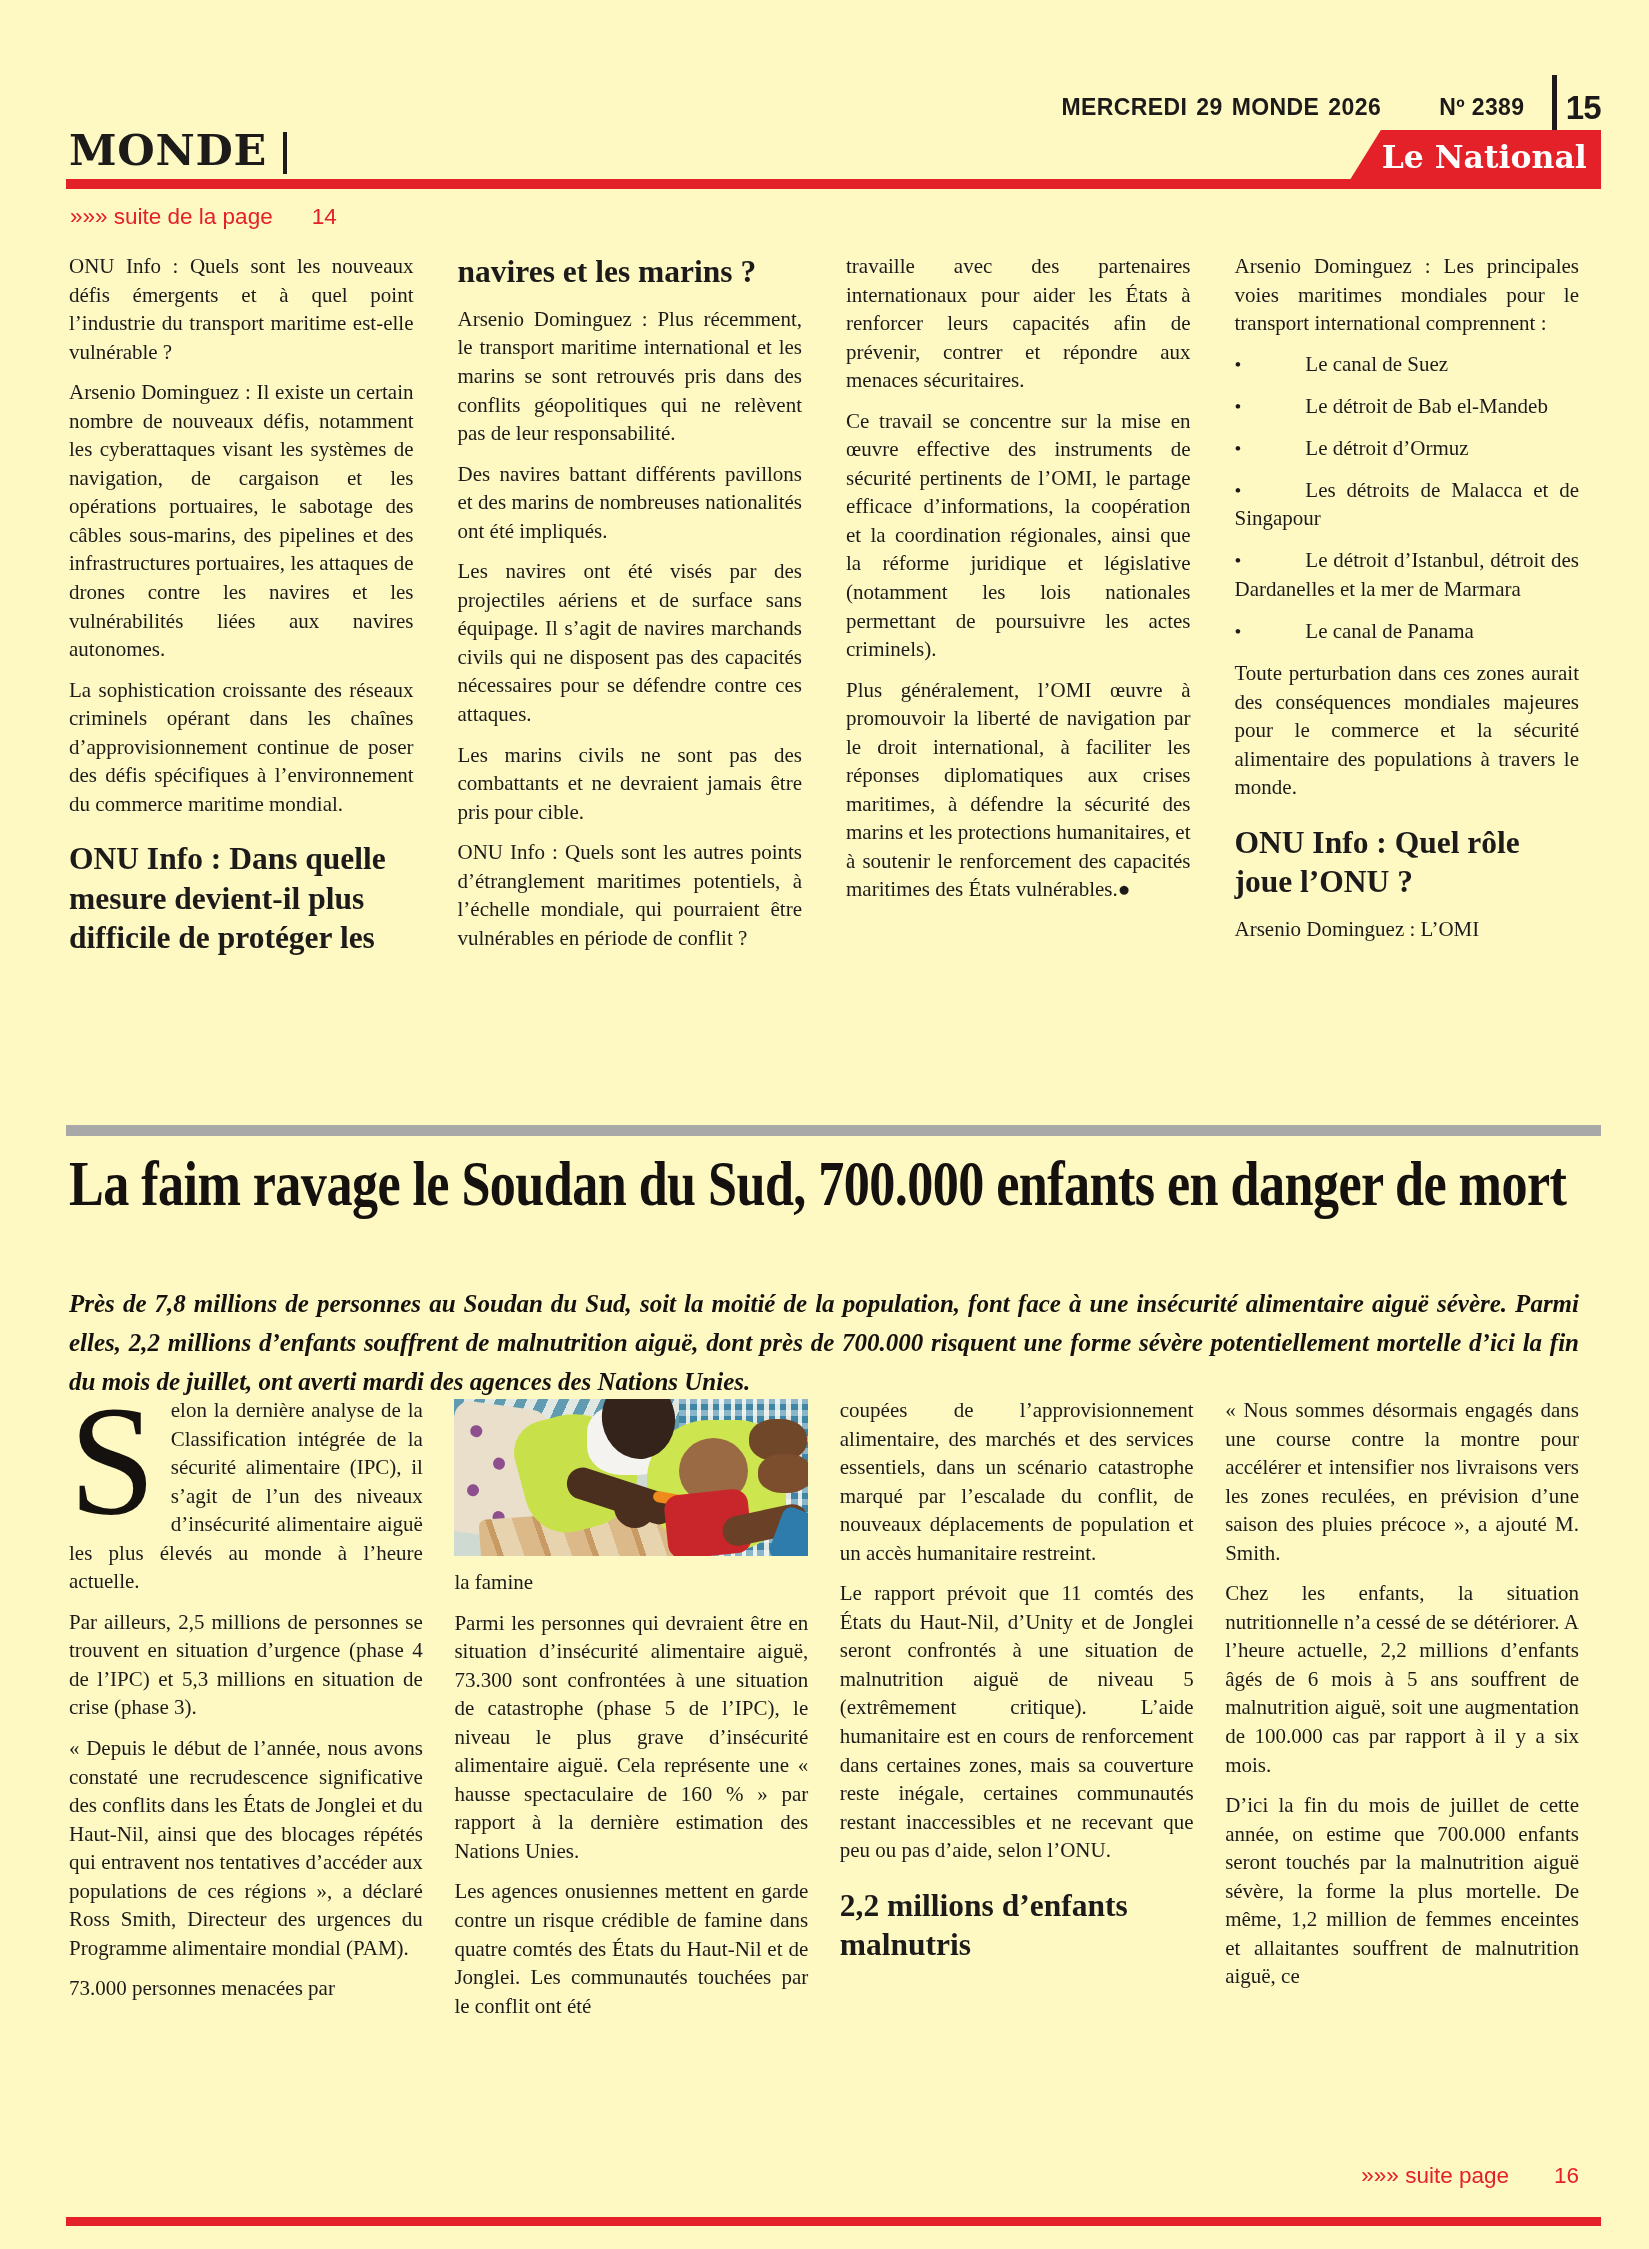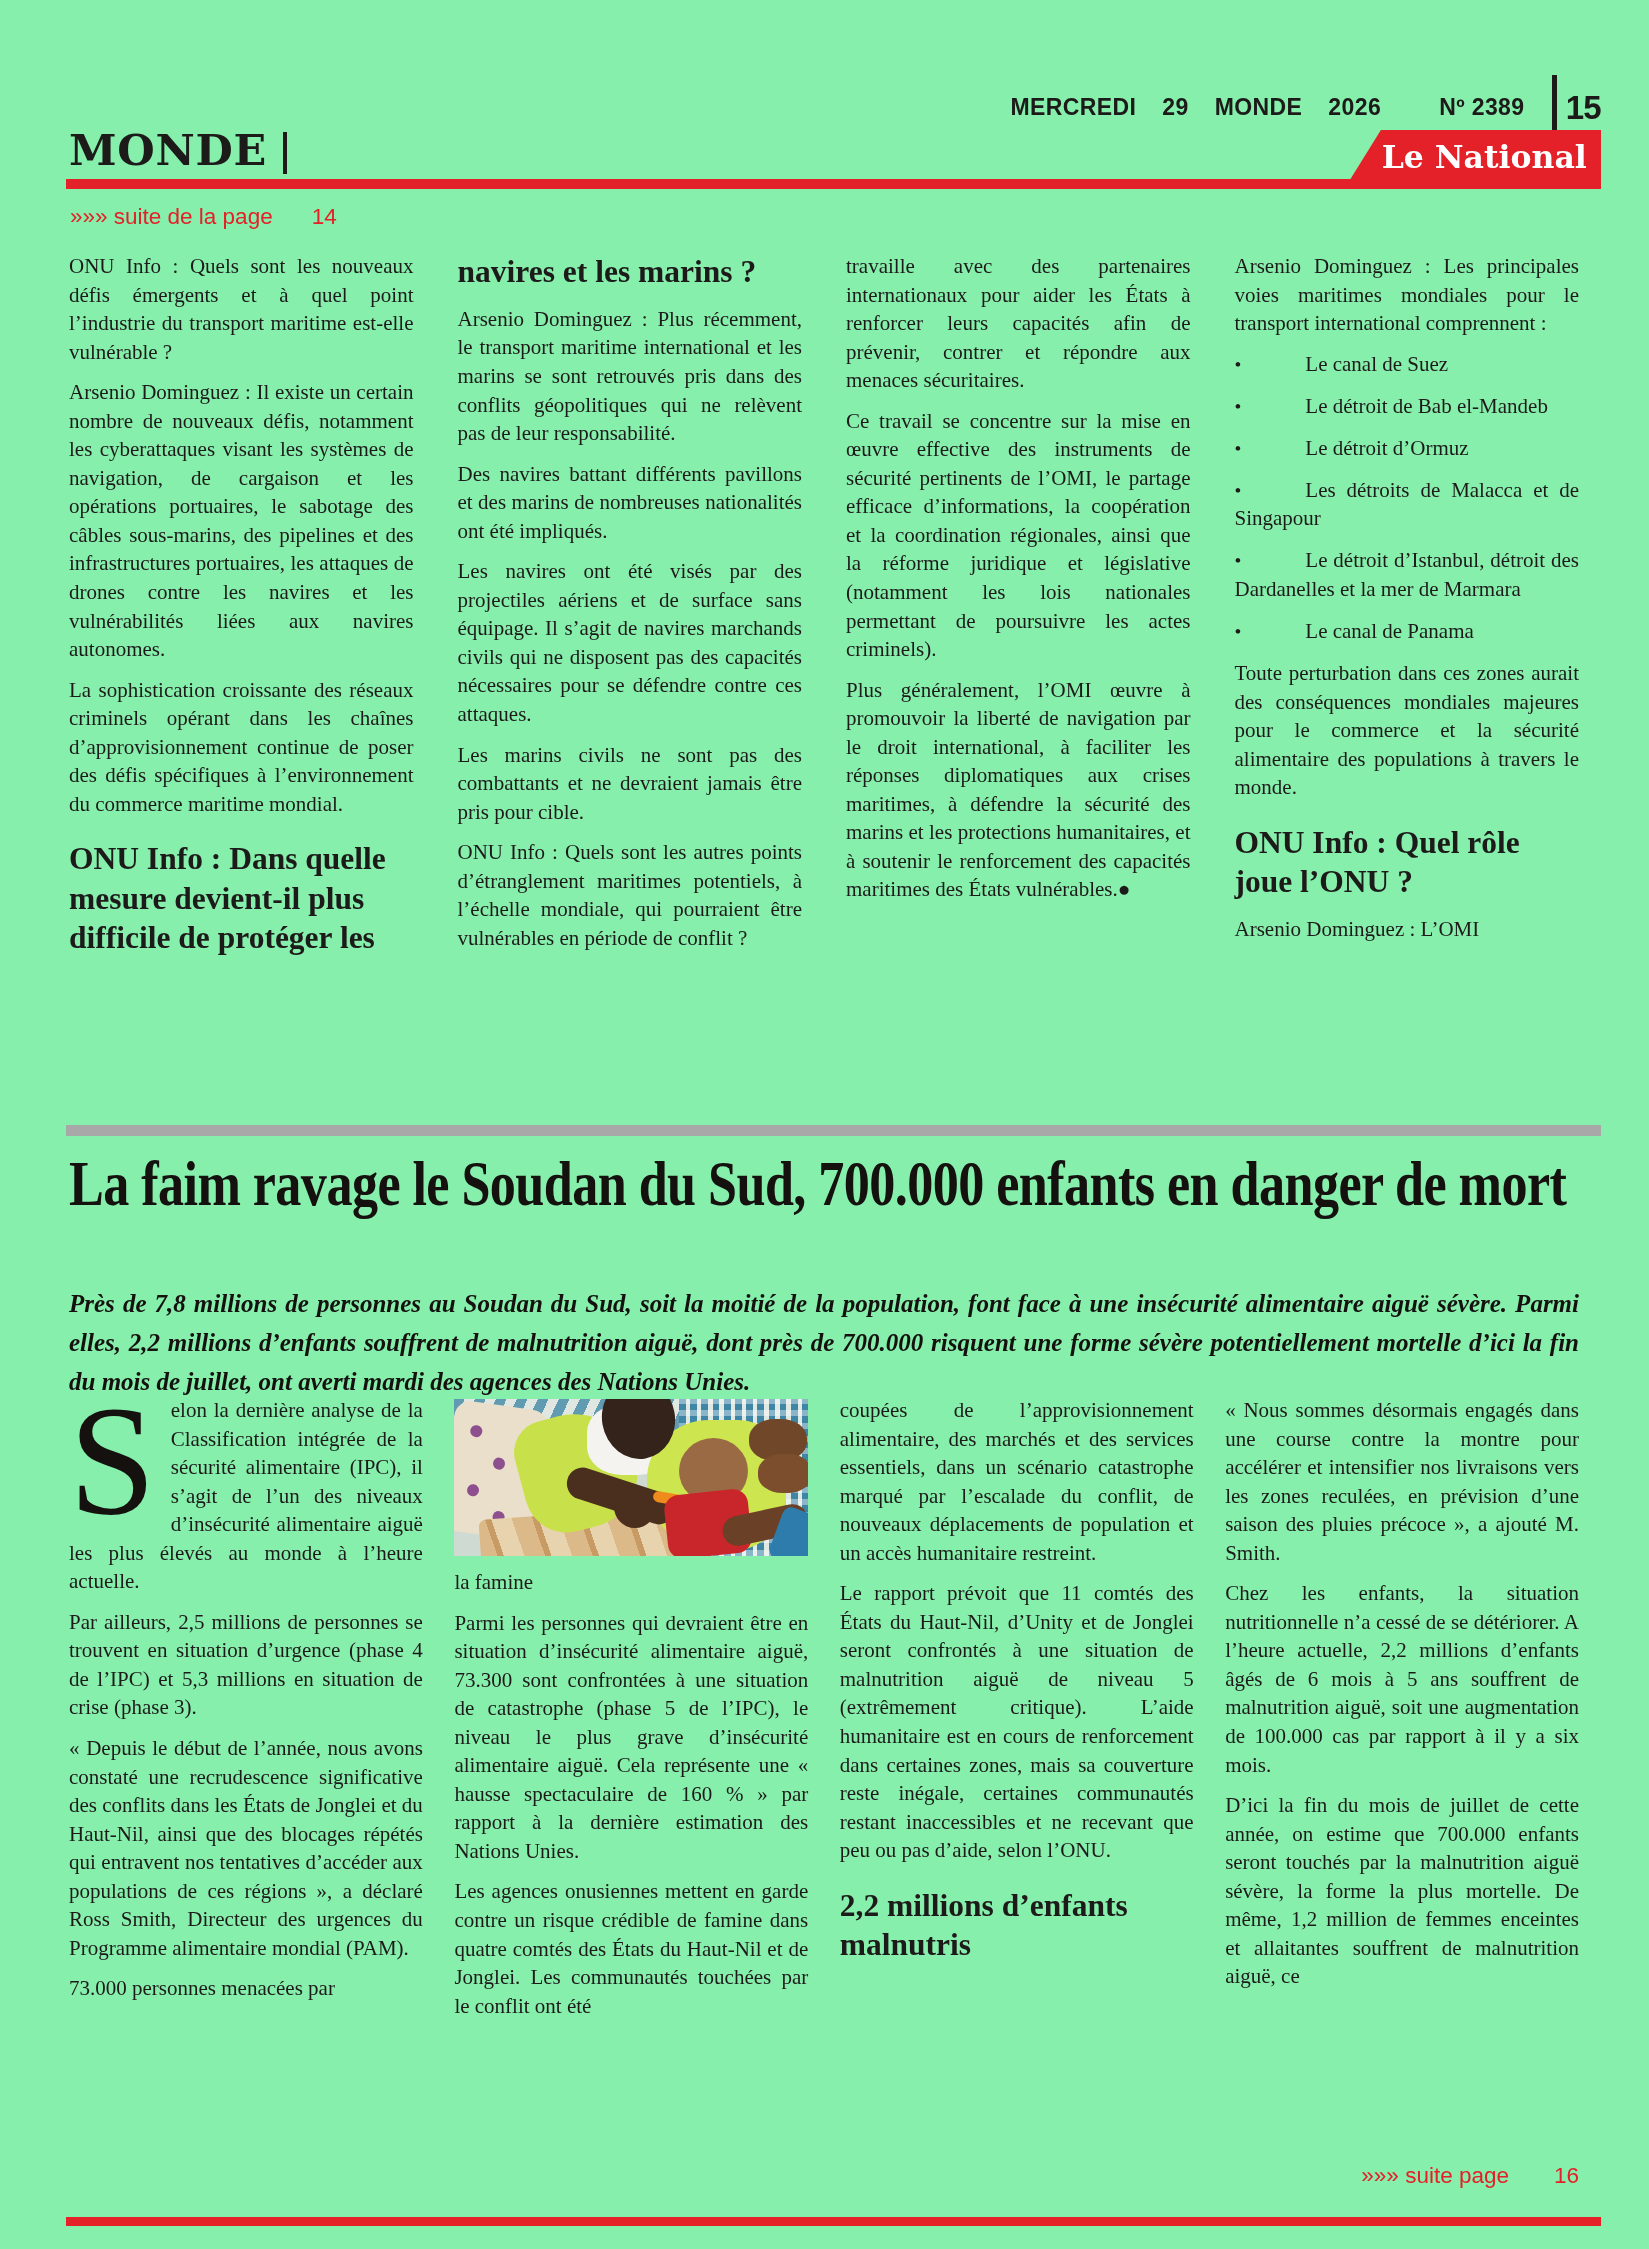--- a/index.html
+++ b/index.html
@@ -1,23 +1,23 @@
 <!DOCTYPE html>
 <html lang="fr" style="font-size:12px"><head>
 <meta charset="utf-8">
 <style>
   html,body{margin:0;padding:0;background:#e9e9e9;}
-  .page{position:relative;width:1650px;height:2250px;background:#86efac;overflow:hidden;
+  .page{position:relative;width:1650px;height:2250px;background:#fef9c3;overflow:hidden;
         font-family:"Liberation Serif",serif;color:#1d1b1a;}
 
   
   .dateline{position:absolute;top:75px;right:49px;display:flex;align-items:center;
             font-family:"Liberation Sans",sans-serif;font-weight:700;color:#1d1b1a;}
   .dl{font-size:23px;letter-spacing:0.4px;}
-  .g1{margin-left:26px;}
+  .g1{margin-left:9px;}
   .g2{margin-left:58px;}
   .page-bar{width:5.2px;height:64px;background:#1d1b1a;margin-left:27px;margin-right:9px;}
   .page-num{font-size:33px;letter-spacing:-0.7px;line-height:1;}
 
   .section-title{position:absolute;top:129px;left:69px;font-family:"DejaVu Serif",serif;
                  font-weight:700;font-size:43px;line-height:1;letter-spacing:0.7px;}
   .section-bar{position:absolute;top:132px;left:283px;width:3.7px;height:42px;background:#1d1b1a;}
 
   .brand{position:absolute;top:130px;right:49px;width:253px;height:53px;background:#e42028;
          clip-path:polygon(13% 0,100% 0,100% 100%,0 100%);

